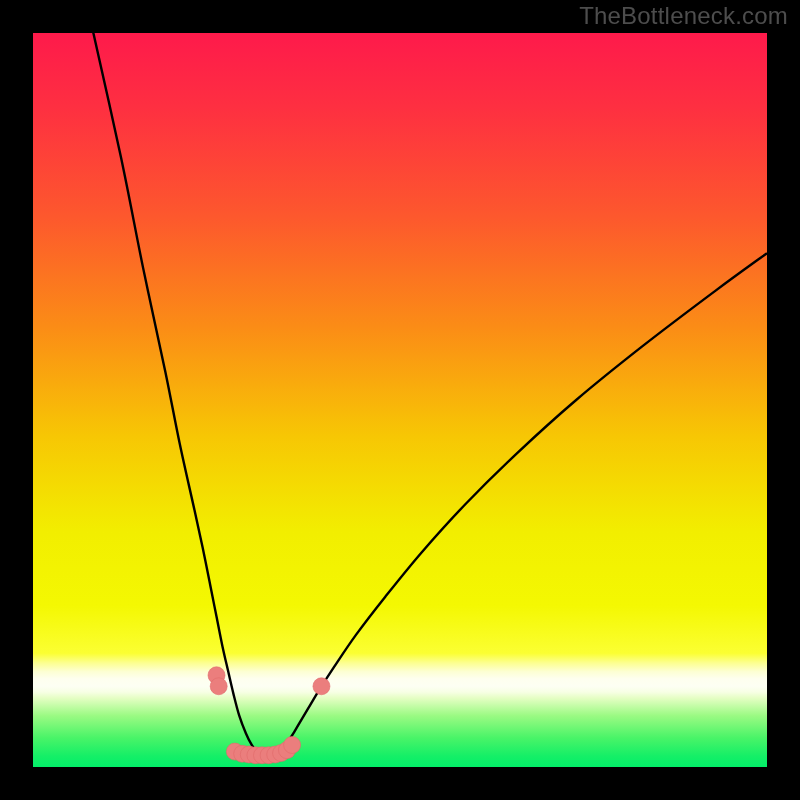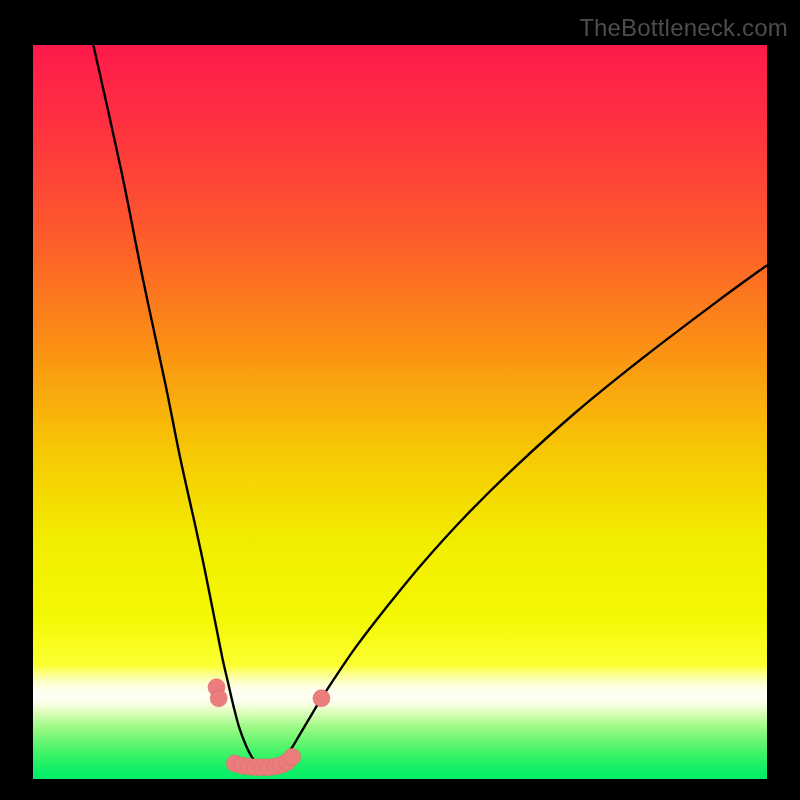--- a/index.html
+++ b/index.html
@@ -7,21 +7,21 @@
     padding: 0;
     width: 800px;
     height: 800px;
     background: #000;
     font-family: Arial, Helvetica, sans-serif;
     overflow: hidden;
   }
   .frame {
     position: absolute;
     left: 0;
-    top: 12px;
+    top: 0;
     width: 800px;
     height: 576px;
     box-sizing: border-box;
   }
   .watermark {
     position: absolute;
     top: 2px;
     right: 12px;
     color: #4d4d4d;
     font-size: 24px;

